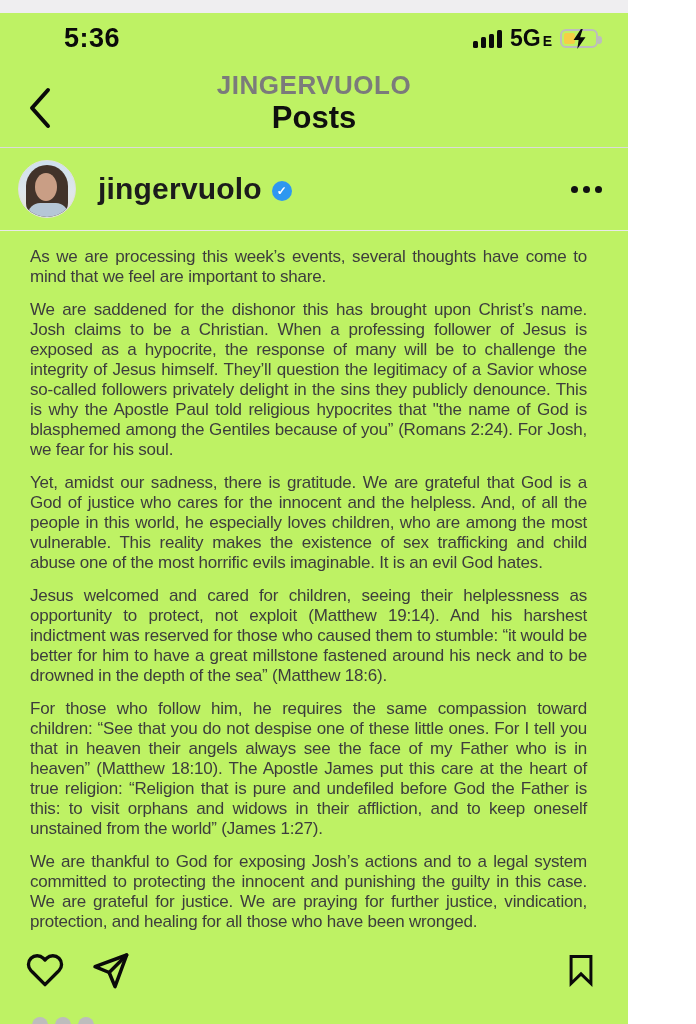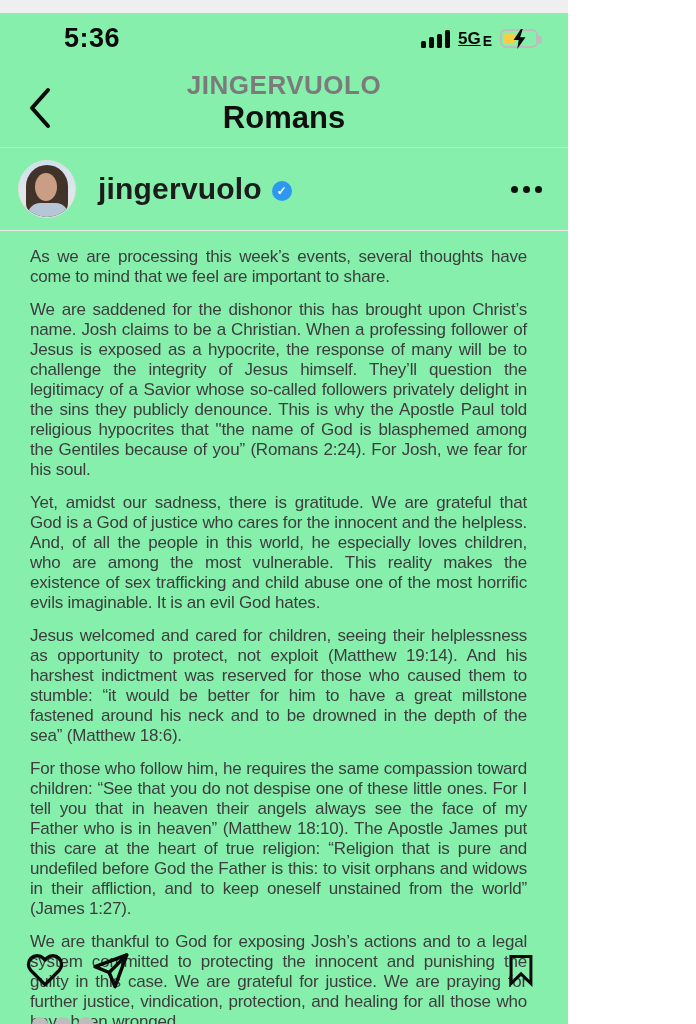--- a/index.html
+++ b/index.html
@@ -1,30 +1,30 @@
 <!DOCTYPE html>
 <html style="--verified_blue: #2e97f0; --battery_yellow: #f5cf46; --title_gray: #7b7b7b; --divider: #dbdbdb; --body_text: #3d3d3d;"><head>
 <meta charset="utf-8">
 <style>
   html,body{margin:0;padding:0;background:#fff;}
   .phone{
-    position:relative;width:568px;height:1024px;background:#86efac;overflow:hidden;
+    position:relative;width:628px;height:1024px;background:#bef264;overflow:hidden;
     font-family:"Liberation Sans",sans-serif;color:#262626;
   }
   
   .top-strip{height:13px;background:#efeef0;}
   
   .status-bar{height:47px;display:flex;align-items:center;justify-content:space-between;
     padding:4px 30px 0 64px;box-sizing:border-box;}
   .status-time{font-size:27px;font-weight:700;color:#0a0a0a;letter-spacing:0.5px;}
   .status-right{display:flex;align-items:center;}
   .signal-bars{display:flex;align-items:flex-end;gap:3px;margin-right:8px;}
   .signal-bars span{display:block;width:5px;background:#0a0a0a;border-radius:1.5px;}
   .sb1{height:7px;} .sb2{height:11px;} .sb3{height:14px;} .sb4{height:18px;}
-  .network-type{font-size:17px;font-weight:600;color:#0a0a0a;text-decoration:underline;}
+  .network-type{font-size:23px;font-weight:600;color:#0a0a0a;}
   .network-band{font-size:14px;font-weight:600;color:#0a0a0a;margin:4px 0 0 2px;}
   .battery{position:relative;width:38px;height:19px;border:2px solid #bdbdbd;border-radius:6px;
     margin-left:8px;box-sizing:border-box;}
   .battery-fill{position:absolute;left:2px;top:2px;bottom:2px;width:11px;
     background:var(--battery_yellow,#f5cf46);border-radius:2px;}
   .battery-cap{position:absolute;right:-6px;top:5px;width:4px;height:8px;background:#bdbdbd;
     border-radius:0 3px 3px 0;}
   .battery-bolt{position:absolute;left:7px;top:-3px;width:22px;height:22px;}
   
   .nav-header{position:relative;height:88px;border-bottom:1px solid var(--divider,#dbdbdb);box-sizing:border-box;}
@@ -86,21 +86,21 @@
       </div>
     </div>
   </div>
 
   <div class="nav-header">
     <svg class="back-chevron" viewBox="0 0 34 48">
       <polyline points="24,6 8,24 24,42" fill="none" stroke="#0a0a0a" stroke-width="4" stroke-linecap="round" stroke-linejoin="round"></polyline>
     </svg>
     <div class="nav-titles">
       <div class="nav-account">JINGERVUOLO</div>
-      <div class="nav-section">Romans</div>
+      <div class="nav-section">Posts</div>
     </div>
   </div>
 
   <div class="post-header">
     <div class="avatar">
       <div class="avatar-hair"></div>
       <div class="avatar-face"></div>
       <div class="avatar-shirt"></div>
     </div>
     <div class="username">jingervuolo</div>

